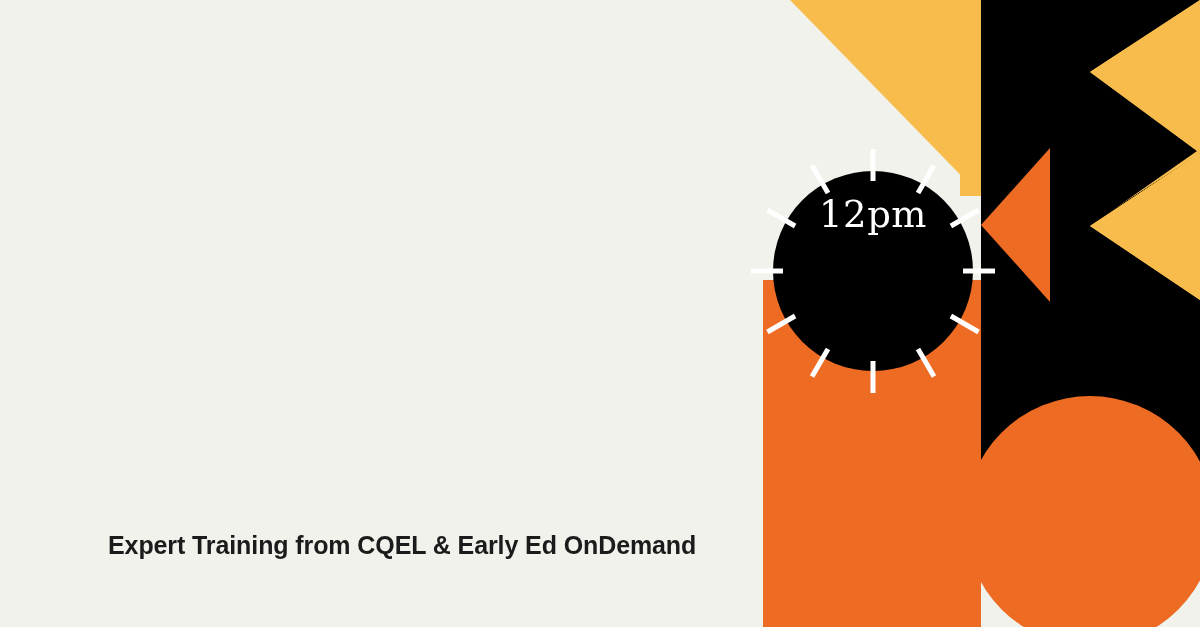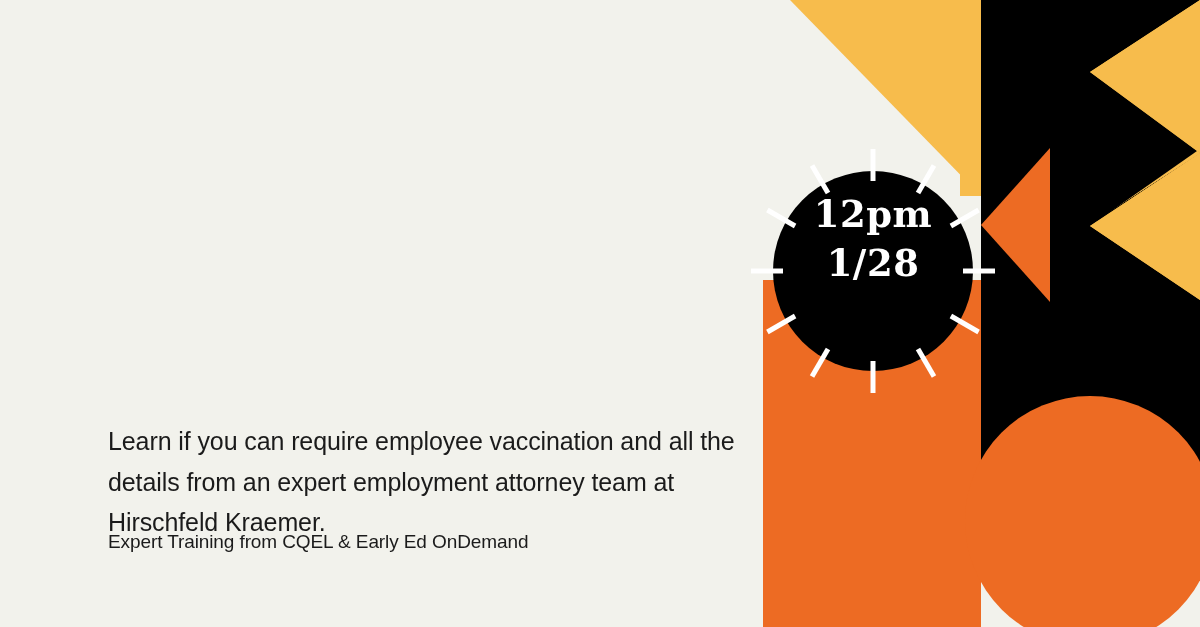--- a/index.html
+++ b/index.html
@@ -56,35 +56,35 @@
     color: #1b1b1b;
     letter-spacing: -0.1px;
     z-index: 5;
     white-space: pre-line;
   }
   .tagline {
     position: absolute;
     left: 108px;
     top: 531px;
     width: 650px;
-    font-size: 19px;
-    font-weight: normal;
+    font-size: 25px;
+    font-weight: bold;
     color: #1b1b1b;
     letter-spacing: -0.1px;
     z-index: 5;
   }
   .clock-face-text {
     position: absolute;
     left: 773px;
     top: 196px;
     width: 200px;
     text-align: center;
     color: #ffffff;
     font-family: "DejaVu Serif", "Liberation Serif", serif;
-    font-weight: bold;
+    font-weight: normal;
     z-index: 5;
     pointer-events: none;
   }
   .clock-time {
     font-size: 37px;
     line-height: 1.0;
     letter-spacing: 0.5px;
   }
   .clock-date {
     font-size: 37px;
@@ -144,21 +144,19 @@
         <line x1="767.4" y1="332" x2="795.1" y2="316"></line>
         <line x1="751" y1="271" x2="783" y2="271"></line>
         <line x1="767.4" y1="210" x2="795.1" y2="226"></line>
         <line x1="812" y1="165.4" x2="828" y2="193.1"></line>
       </g>
     </g>
   </svg>
 
   <div class="clock-face-text">
     <div class="clock-time">12pm</div>
-    <div class="clock-date">1/28</div>
   </div>
 
 
-  <p class="body-copy">Learn if you can require employee vaccination and all the details from an expert employment attorney team at Hirschfeld Kraemer.</p>
 
   <div class="tagline">Expert Training from CQEL &amp; Early Ed OnDemand</div>
 
 </div>
 
 </body></html>

